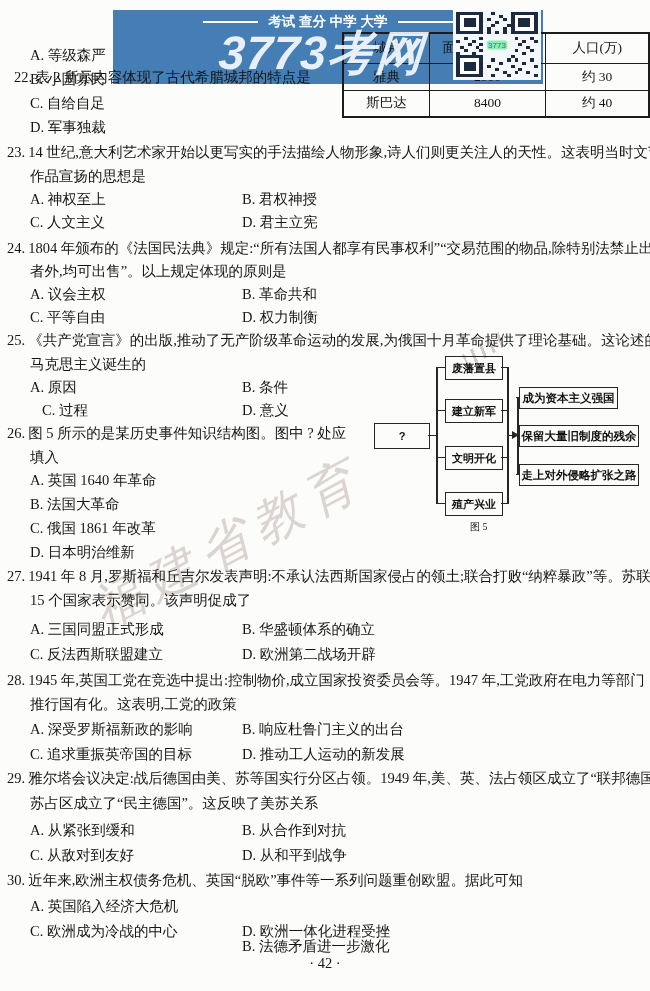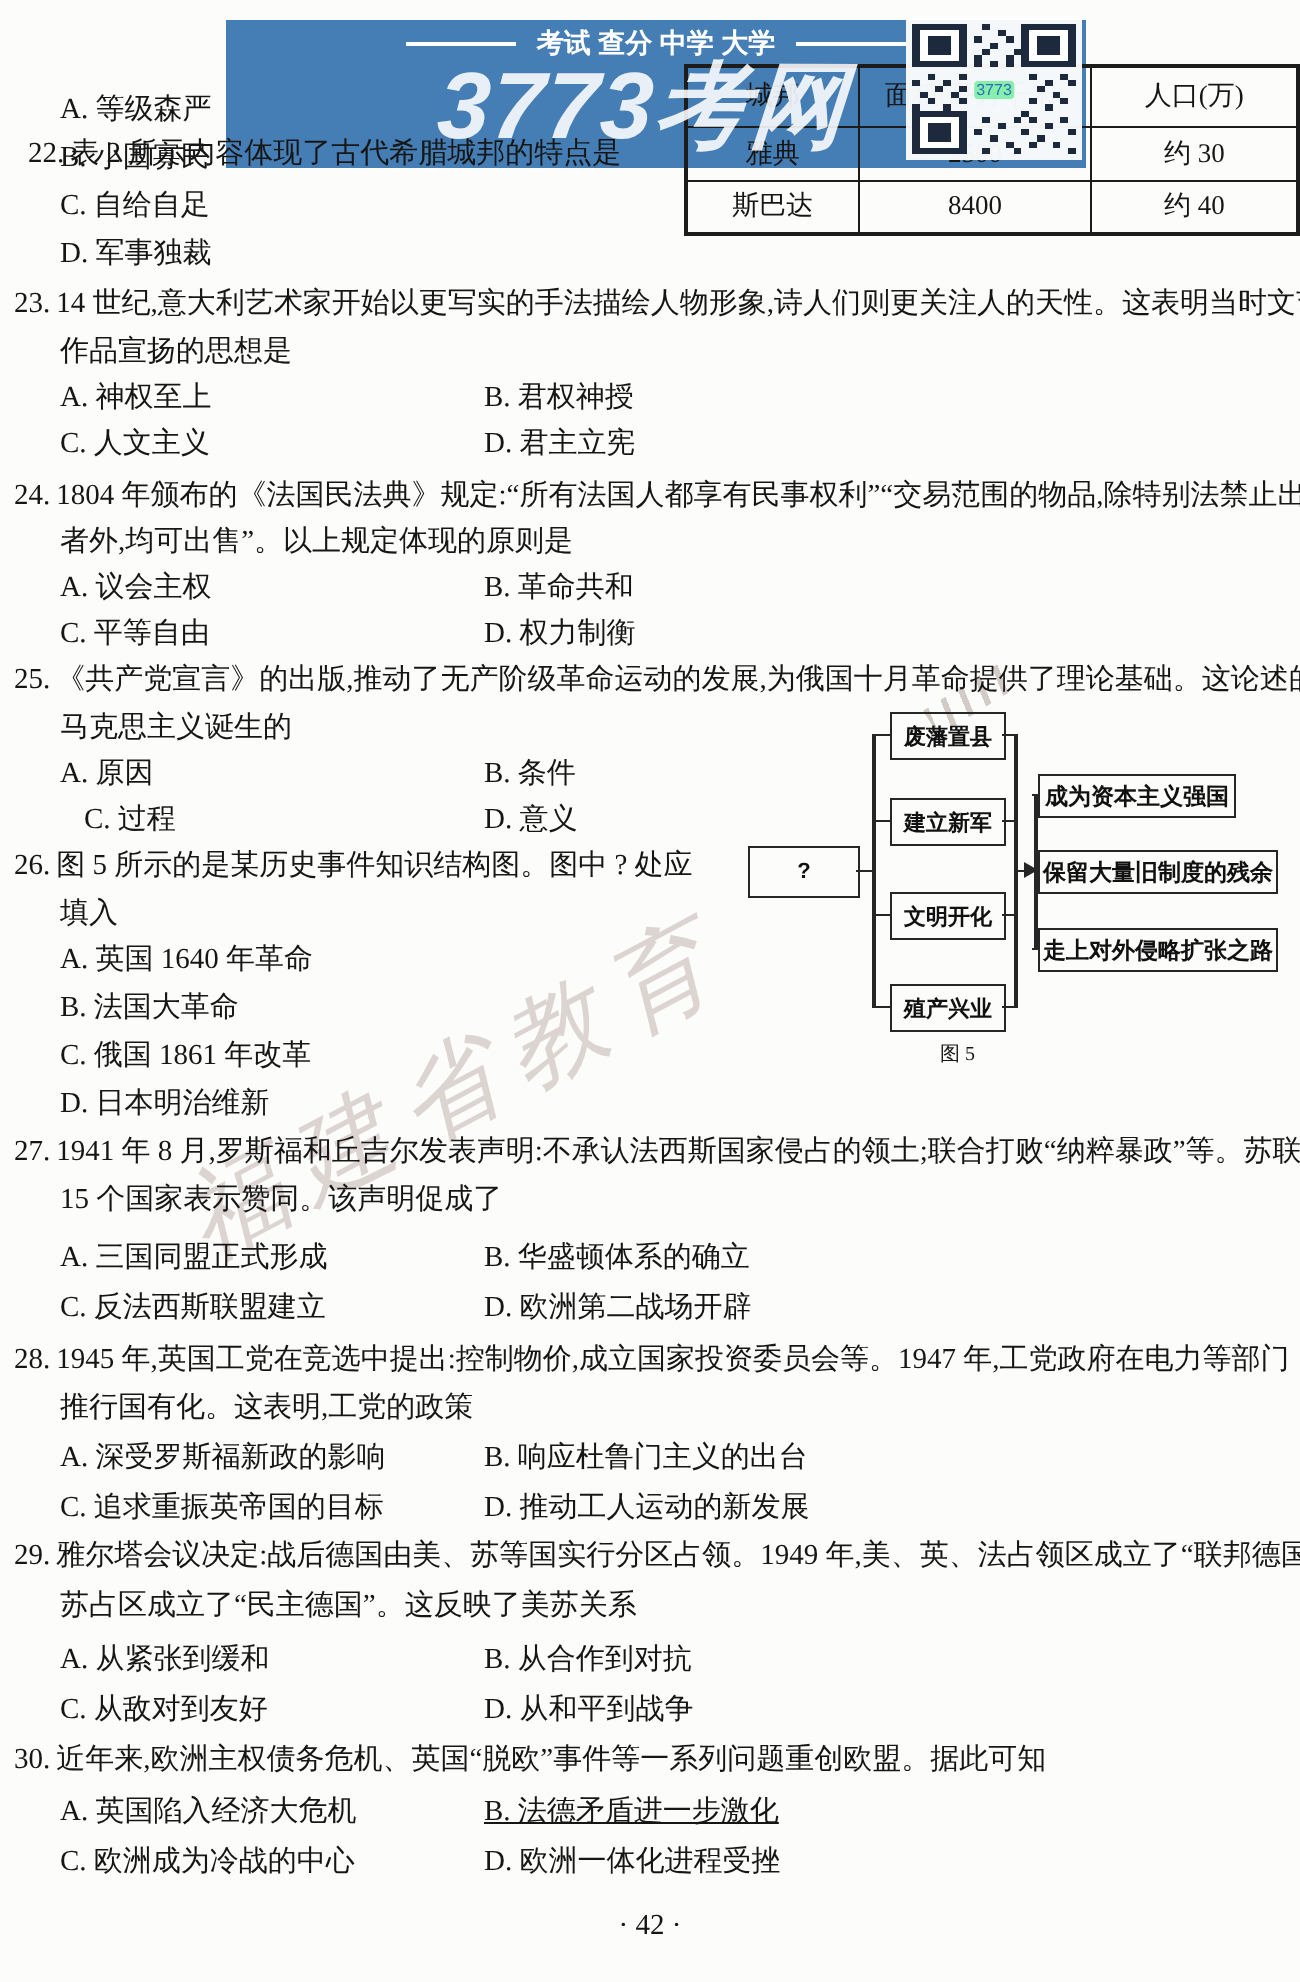--- a/index.html
+++ b/index.html
@@ -232,19 +232,19 @@
 
   <div class="ln" style="left:7px;top:769px;"><span class="qnum">29.</span><span>雅尔塔会议决定:战后德国由美、苏等国实行分区占领。1949 年,美、英、法占领区成立了“联邦德国”,</span></div>
   <div class="ln" style="left:30px;top:794px;">苏占区成立了“民主德国”。这反映了美苏关系</div>
   <div class="ln" style="left:30px;top:821px;">A. 从紧张到缓和</div>
   <div class="ln" style="left:242px;top:821px;">B. 从合作到对抗</div>
   <div class="ln" style="left:30px;top:846px;">C. 从敌对到友好</div>
   <div class="ln" style="left:242px;top:846px;">D. 从和平到战争</div>
 
   <div class="ln" style="left:7px;top:871px;"><span class="qnum">30.</span><span>近年来,欧洲主权债务危机、英国“脱欧”事件等一系列问题重创欧盟。据此可知</span></div>
   <div class="ln" style="left:30px;top:897px;">A. 英国陷入经济大危机</div>
-  <div class="ln" style="left:242px;top:897px;text-decoration:underline;">B. 法德矛盾进一步激化</div>
+  <div class="ln" style="left:242px;top:937px;">B. 法德矛盾进一步激化</div>
   <div class="ln" style="left:30px;top:922px;">C. 欧洲成为冷战的中心</div>
   <div class="ln" style="left:242px;top:922px;">D. 欧洲一体化进程受挫</div>
 
   <div class="footer">· 42 ·</div>
 
 </div>
 
 </body></html>

